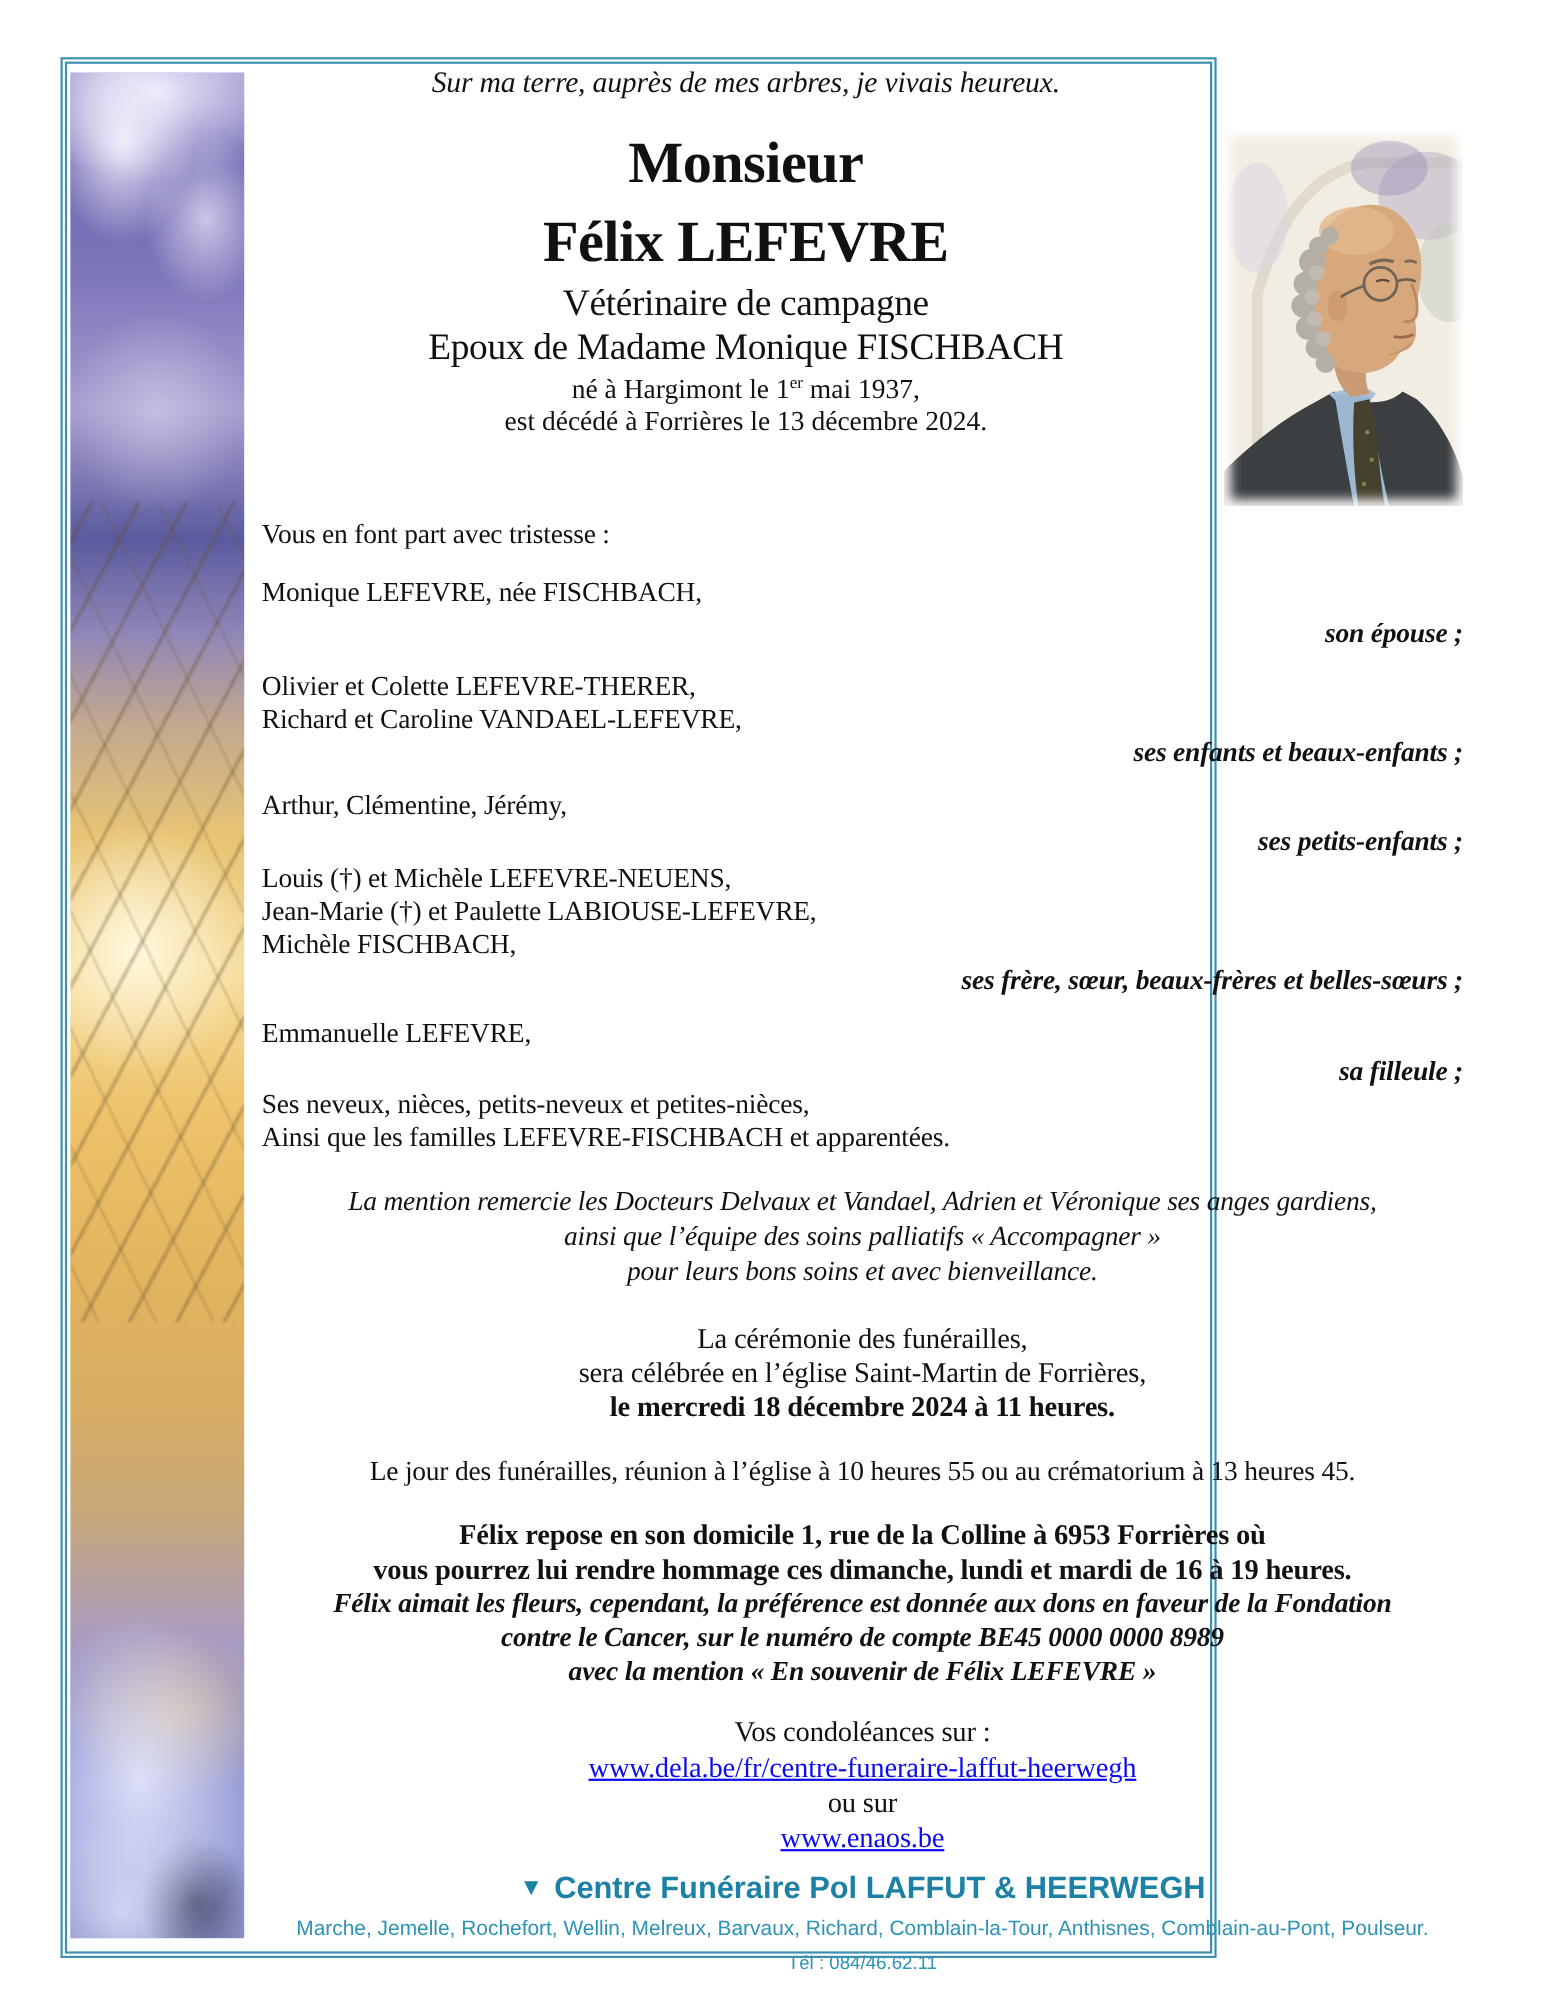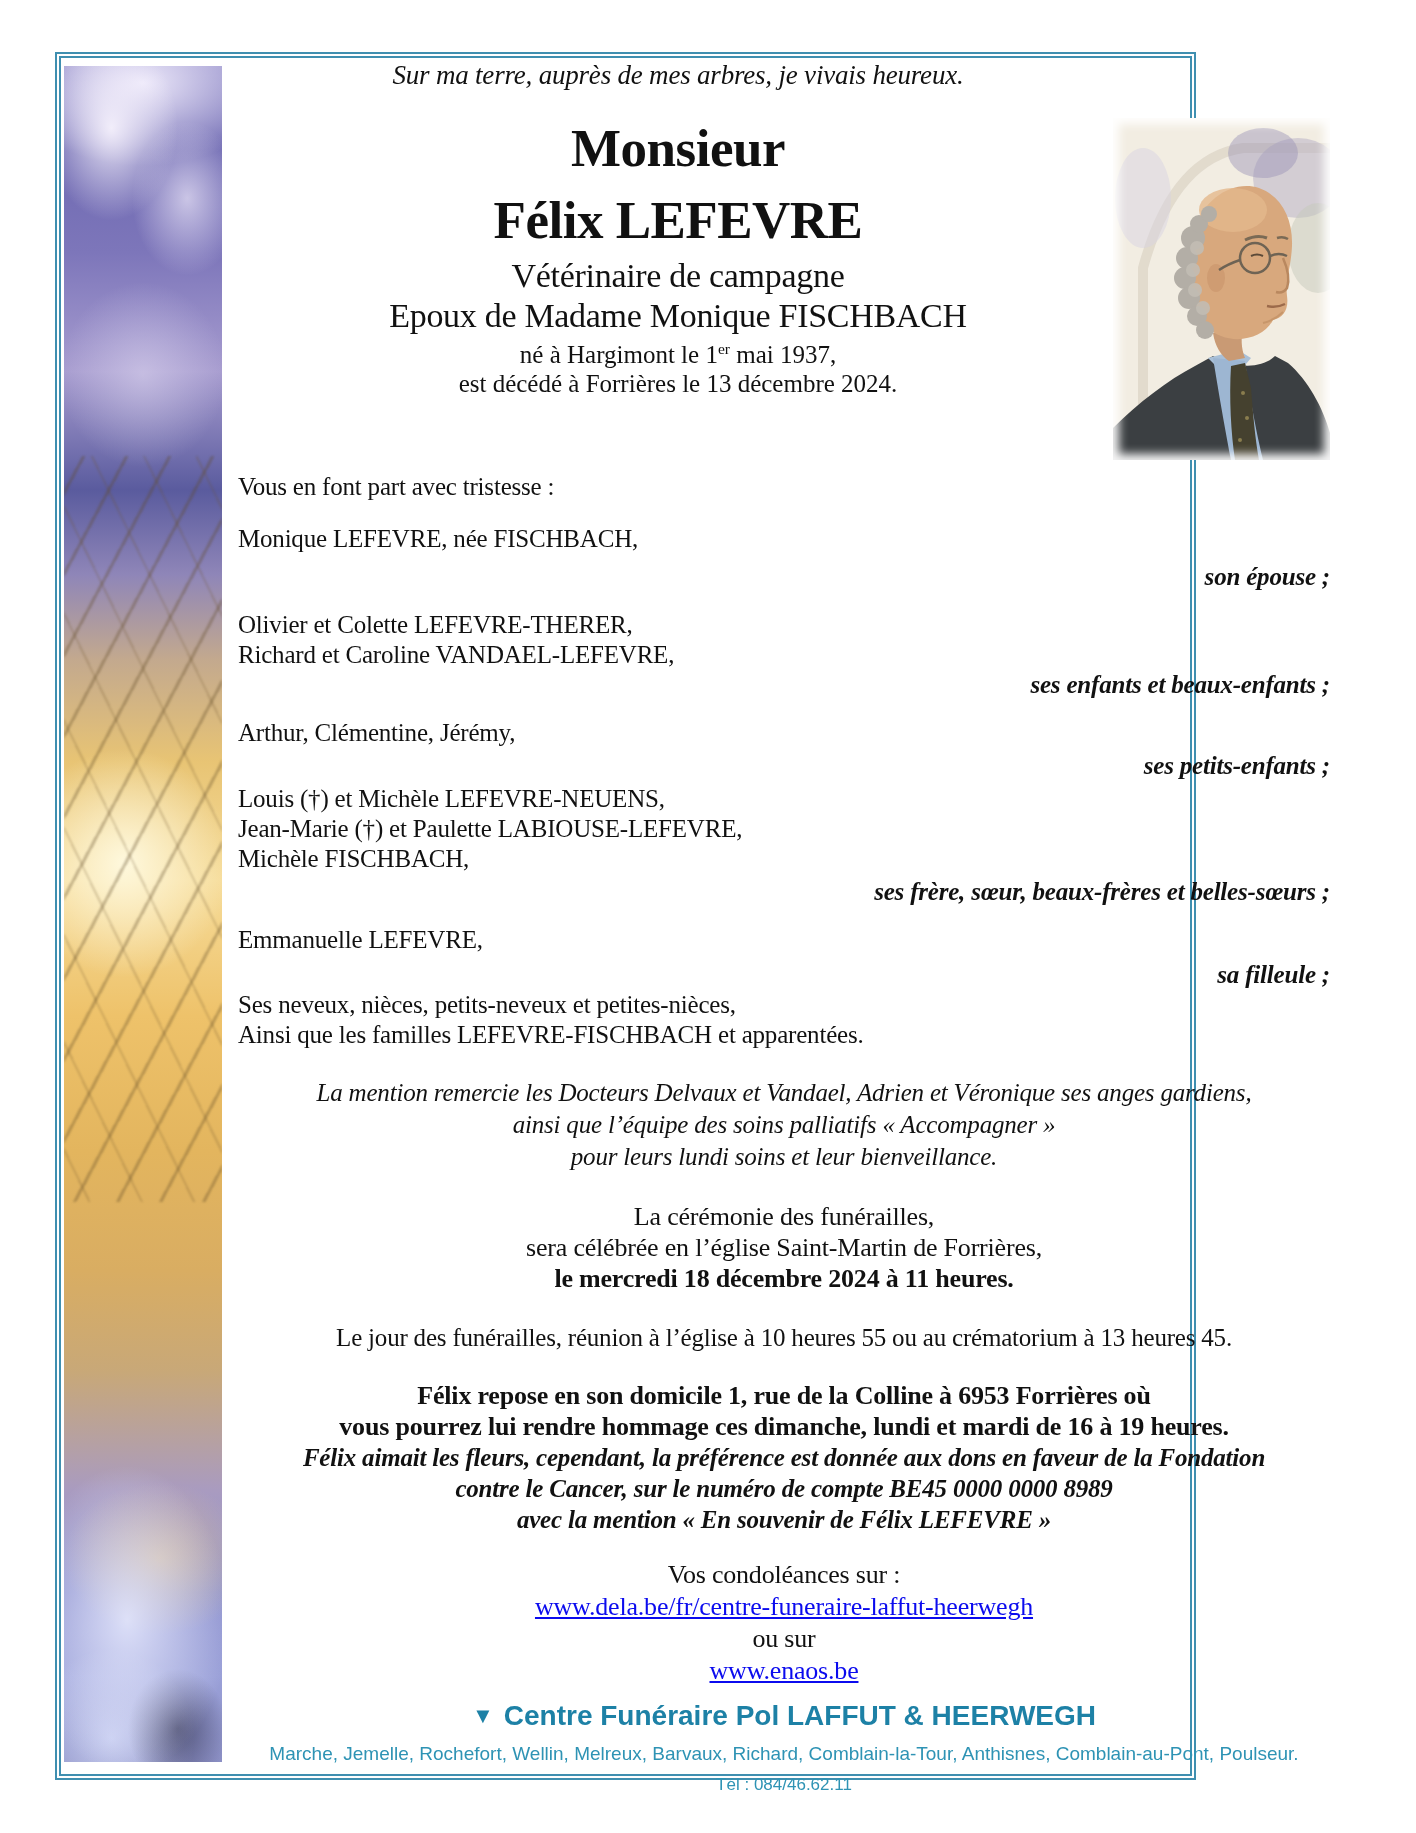--- a/index.html
+++ b/index.html
@@ -9,21 +9,21 @@
     --link:#0b0bee;
   }
   *{margin:0;padding:0;box-sizing:border-box;}
   html,body{background:#ffffff;}
   body{width:1416px;height:1833px;position:relative;overflow:hidden;
        font-family:"Liberation Serif","DejaVu Serif",serif;color:#111;}
 
   .page{position:absolute;left:0;top:0;width:1416px;height:1833px;background:#fff;}
 
   
-  .frame{position:absolute;left:55px;top:52px;width:1141px;height:1728px;
+  .frame{position:absolute;left:55px;top:52px;width:1051px;height:1728px;
          border:6px double var(--frame);background:#fff;}
 
   
   .side-photo{position:absolute;left:3px;top:8px;width:158px;height:1696px;overflow:hidden;
     background:
       radial-gradient(ellipse 90% 9% at 38% 47%, rgba(255,250,225,0.95), rgba(255,248,220,0) 75%),
       radial-gradient(ellipse 80% 6% at 60% 88%, rgba(242,206,130,0.55), rgba(242,206,130,0) 75%),
       radial-gradient(ellipse 120% 7% at 50% 1%, rgba(246,242,255,0.9), rgba(246,242,255,0) 70%),
       linear-gradient(180deg,
         #8d87c6 0%, #6f6ab2 5%, #7d76ba 11%, #a79ccf 18%, #5a5b9e 25%,
@@ -181,21 +181,21 @@
         <div class="fam-role mt3">ses frère, sœur, beaux-frères et belles-sœurs ;</div>
         <div class="fam-line mt2">Emmanuelle LEFEVRE,</div>
         <div class="fam-role mt5">sa filleule ;</div>
         <div class="fam-line">Ses neveux, nièces, petits-neveux et petites-nièces,</div>
         <div class="fam-line">Ainsi que les familles LEFEVRE-FISCHBACH et apparentées.</div>
       </div>
 
       <div class="thanks">
         <div class="centered thanks-line">La mention remercie les Docteurs Delvaux et Vandael, Adrien et Véronique ses anges gardiens,</div>
         <div class="centered thanks-line">ainsi que l’équipe des soins palliatifs « Accompagner »</div>
-        <div class="centered thanks-line">pour leurs lundi soins et leur bienveillance.</div>
+        <div class="centered thanks-line">pour leurs bons soins et avec bienveillance.</div>
       </div>
 
       <div class="ceremony">
         <div class="centered ceremony-line">La cérémonie des funérailles,</div>
         <div class="centered ceremony-line">sera célébrée en l’église Saint-Martin de Forrières,</div>
         <div class="centered ceremony-bold">le mercredi 18 décembre 2024 à 11 heures.</div>
       </div>
 
       <div class="centered meeting">Le jour des funérailles, réunion à l’église à 10 heures 55 ou au crématorium à 13 heures 45.</div>
 

